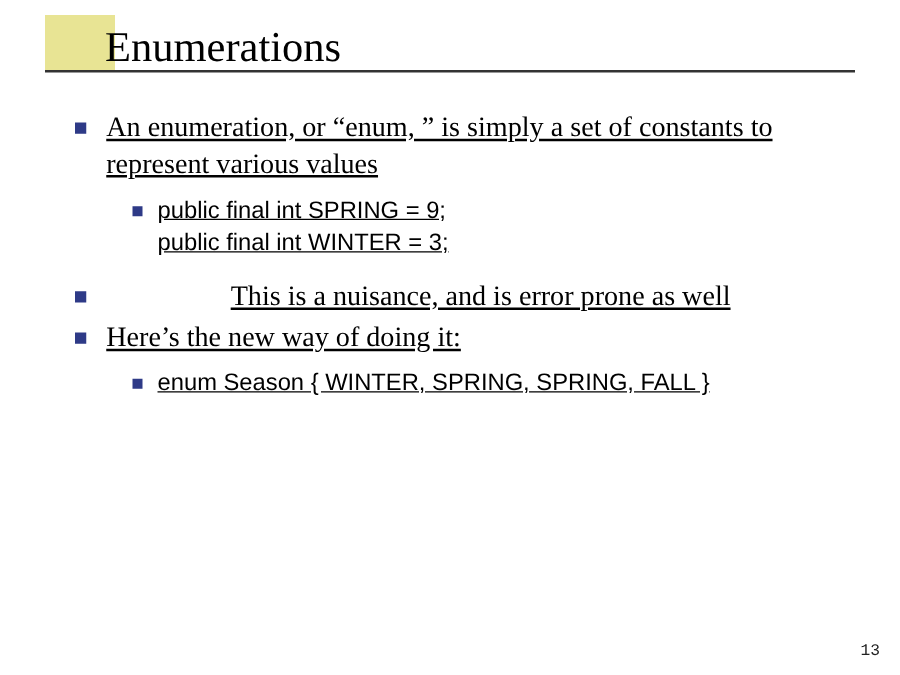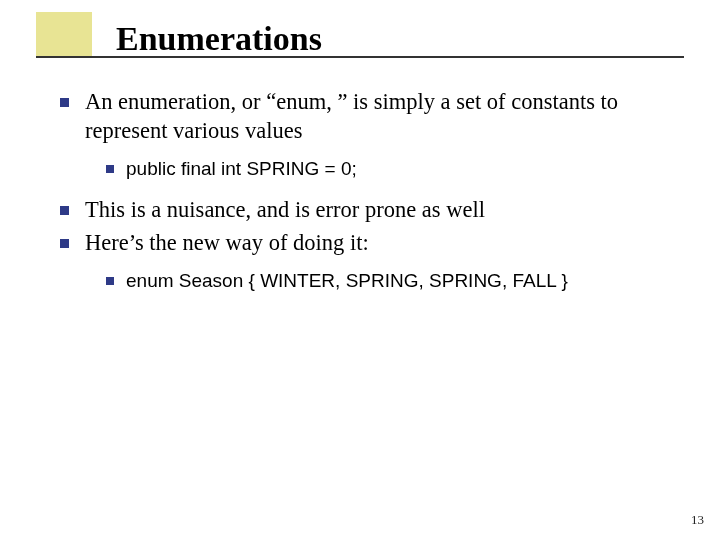--- a/index.html
+++ b/index.html
@@ -25,37 +25,37 @@
     background: #e8e494;
     z-index: 0;
   }
   .title-text {
     position: relative;
     z-index: 1;
     font-size: 34px;
     color: #000;
     padding-left: 48px;
     padding-top: 2px;
-    font-weight: bold;
-    margin-left: 32px;
+    font-weight: normal;
   }
   .title-underline {
     position: absolute;
     left: 36px;
     top: 56px;
     width: 648px;
     height: 2px;
     background: #333;
     z-index: 1;
   }
   .content {
     padding: 30px 36px 0 60px;
     font-size: 22.5px;
     line-height: 1.28;
     color: #000;
+    text-decoration: underline;
   }
   .b1 {
     display: flex;
     align-items: flex-start;
     margin-bottom: 4px;
   }
   .b2 {
     display: flex;
     align-items: flex-start;
     margin-bottom: 4px;
@@ -76,27 +76,27 @@
     flex-shrink: 0;
     margin-top: 9px;
     margin-right: 12px;
   }
   .txt { flex: 1; }
   .code {
     font-family: Verdana, Geneva, sans-serif;
     font-size: 19px;
     line-height: 1.4;
   }
-  .gap-above { margin-top: 14px; }
+  .gap-above { margin-top: 14px; text-align: center; }
   .gap-above-sm { margin-top: 10px; }
   .page-num {
     position: absolute;
     bottom: 12px;
     right: 16px;
-    font-family: Liberation Serif, serif;
+    font-family: Liberation Mono, monospace;
     font-size: 13px;
     color: #222;
   }
 </style>
 </head>
 <body>
 
 <div class="title-bar">
   <div class="title-box"></div>
   <div class="title-underline"></div>
@@ -107,21 +107,22 @@
 
   <div class="b1">
     <div class="sq"></div>
     <div class="txt">An enumeration, or “enum, ” is simply a set of constants to represent various values</div>
   </div>
 
 
   <div class="b2 gap-above-sm">
     <div class="sq-sm"></div>
     <div class="txt code">
-      <div>public final int SPRING = 0;</div>
+      <div>public final int SPRING = 9;</div>
+      <div>public final int WINTER = 3;</div>
     </div>
   </div>
 
   <div class="b1 gap-above">
     <div class="sq"></div>
     <div class="txt">This is a nuisance, and is error prone as well</div>
   </div>
 
   <div class="b1">
     <div class="sq"></div>

